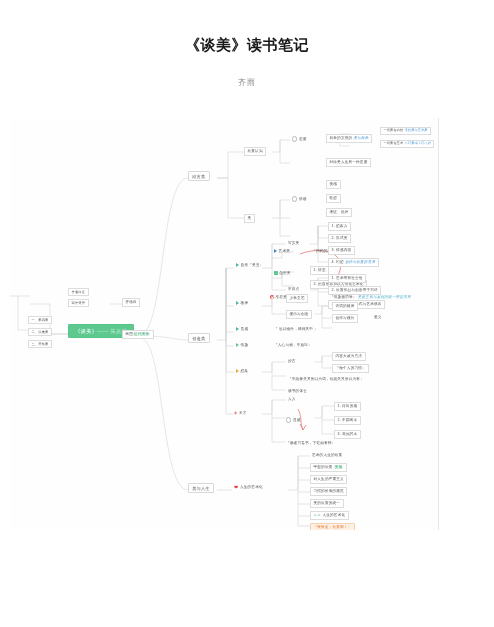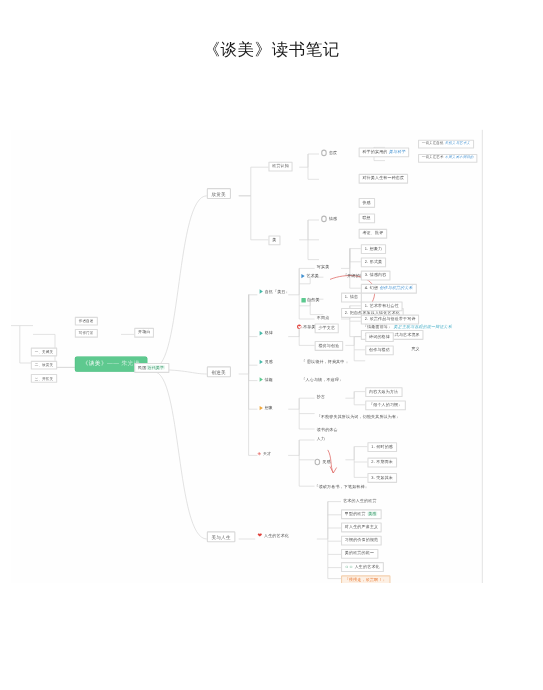--- a/index.html
+++ b/index.html
@@ -4,21 +4,21 @@
 <style>
   html,body{margin:0;padding:0;}
   body{
     width:494px;height:627px;background:#ffffff;
     font-family:"Liberation Sans","DejaVu Sans",sans-serif;
     overflow:hidden;position:relative;
   }
   
   #doc-header{padding-top:36px;text-align:center;}
   #doc-title{
-    font-size:15px;font-weight:normal;color:#1a1a1a;letter-spacing:.5px;text-align:center;
+    font-size:15px;font-weight:bold;color:#1a1a1a;letter-spacing:.5px;text-align:center;
   }
   #doc-author{
     margin-top:22px;font-size:8px;color:#8a8a8a;letter-spacing:1px;
   }
   
   #mindmap-canvas{
     position:absolute;left:10px;top:118px;width:428px;height:412px;
     background:#fefefe;
     border-right:1px solid #e6e6e6;
     overflow:hidden;
@@ -66,20 +66,21 @@
   .ico-heart{color:#e0403a;font-size:5px;line-height:1;}
   .ico-pin{color:#e8736f;font-size:4.2px;line-height:1;}
   .ico-circ{display:inline-block;width:3.4px;height:3.4px;border:0.5px solid #b8b8b8;border-radius:50%;}
   .ico-eyes{color:#3a9b6c;font-size:3.6px;}
 </style>
 </head>
 <body>
 
 <div id="doc-header">
   <div id="doc-title">《谈美》读书笔记</div>
+  <div id="doc-author">齐雨</div>
 </div>
 
 <div id="mindmap-canvas">
 
   <svg id="edges" viewBox="0 0 428 412" preserveAspectRatio="none">
     <g fill="none" stroke="#d5d5d5" stroke-width="0.6">
 
       <path d="M130 216 C155 216 150 60 178 60"></path>
       <path d="M130 218 C160 218 165 222 178 222"></path>
       <path d="M130 220 C155 220 150 372 178 372"></path>

